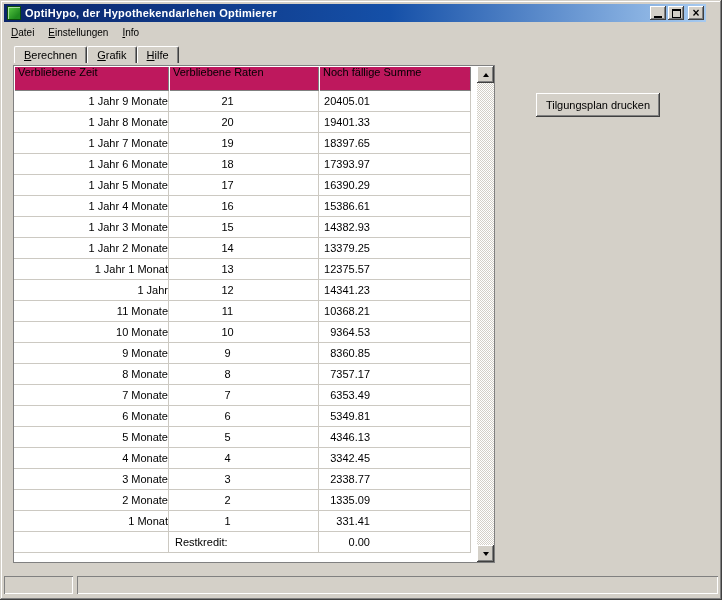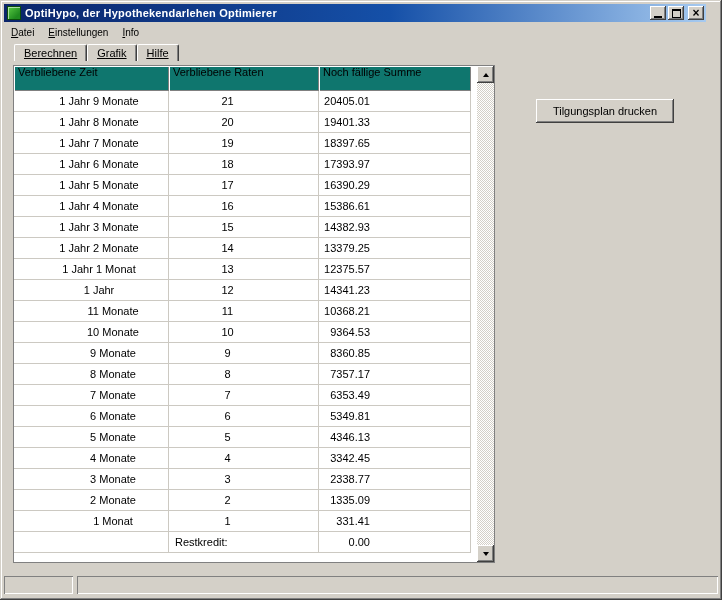--- a/index.html
+++ b/index.html
@@ -29,41 +29,41 @@
   .g-close{font-size:12px;font-weight:bold;line-height:10px;color:#000;}
 
   
   .menubar{position:absolute;left:4px;right:4px;top:23px;height:18px;
     display:flex;align-items:center;background:#d4d0c8;}
   .menu-item{padding:2px 7px;font-size:10px;color:#000;}
   .menu-item .lbl{display:inline-block;}
   .menu-item .lbl::first-letter{text-decoration:underline;}
 
   
-  .tabstrip{position:absolute;left:14px;top:44px;height:21px;display:flex;align-items:flex-start;text-decoration:underline;}
+  .tabstrip{position:absolute;left:14px;top:44px;height:21px;display:flex;align-items:center;}
   .tab{height:17px;padding:0 9px;background:#d4d0c8;display:flex;align-items:center;
     font-size:11px;box-sizing:border-box;
     border-top:1px solid #fff;border-left:1px solid #fff;border-right:1px solid #404040;
     box-shadow:inset -1px 0 0 #808080;
     border-top-left-radius:2px;border-top-right-radius:2px;}
   .tab.active{height:21px;padding:0 12px;margin:0 -2px;position:relative;z-index:2;}
   .tab .lbl{display:inline-block;}
   .tab .lbl::first-letter{text-decoration:underline;}
 
   
   .grid-control{position:absolute;left:13px;top:65px;width:482px;height:498px;
     background:#fff;border:1px solid #808080;box-sizing:border-box;}
   .grid{border-collapse:separate;border-spacing:0;table-layout:fixed;
     position:absolute;left:0;top:0;width:457px;}
   .grid th,.grid td{font-size:11px;font-weight:normal;overflow:hidden;
     white-space:pre;box-sizing:border-box;height:21px;}
-  .grid th{background:#0f766e;text-align:left;padding:0 0 13px 4px;
+  .grid th{background:#be185d;text-align:left;padding:0 0 13px 4px;
     box-shadow: inset 1px 1px 0 #fff, inset -1px -1px 0 #808080;}
   .grid td{background:#fff;border-right:1px solid #ccc9c2;border-bottom:1px solid #ccc9c2;padding:0;}
-  .grid td.c0{text-align:center;padding-left:16px;}
+  .grid td.c0{text-align:right;padding-left:16px;}
   .grid td.c0.indent{padding-left:44px;}
   .grid td.c1{text-align:center;padding-right:32px;}
   .grid td.c1.flabel{text-align:left;padding:0 0 0 6px;}
   .grid td.c2{text-align:right;padding-right:100px;}
 
   
   .vscroll{position:absolute;top:0;right:0;bottom:0;width:17px;
     display:flex;flex-direction:column;}
   .sb-btn{height:17px;flex:0 0 auto;background:#d4d0c8;
     display:flex;align-items:center;justify-content:center;box-sizing:border-box;
@@ -72,21 +72,21 @@
   .sb-track{flex:1 1 auto;background-color:#d4d0c8;
     background-image:linear-gradient(45deg,#fff 25%,transparent 25%,transparent 75%,#fff 75%),
                      linear-gradient(45deg,#fff 25%,transparent 25%,transparent 75%,#fff 75%);
     background-size:2px 2px;background-position:0 0,1px 1px;}
   .tri-up{width:0;height:0;border-left:3px solid transparent;border-right:3px solid transparent;
     border-bottom:4px solid #000;}
   .tri-down{width:0;height:0;border-left:3px solid transparent;border-right:3px solid transparent;
     border-top:4px solid #000;}
 
   
-  .print-btn{position:absolute;left:536px;top:99px;width:138px;height:24px;
+  .print-btn{position:absolute;left:536px;top:93px;width:124px;height:24px;
     background:#d4d0c8;font-size:11px;font-family:inherit;color:#000;border:none;
     display:flex;align-items:center;justify-content:center;box-sizing:border-box;
     box-shadow: inset -1px -1px 0 #404040, inset 1px 1px 0 #fff,
                 inset -2px -2px 0 #808080, inset 2px 2px 0 #d4d0c8;}
 
   
   .status-panel{position:absolute;top:576px;height:18px;background:#d4d0c8;box-sizing:border-box;
     box-shadow: inset 1px 1px 0 #808080, inset -1px -1px 0 #fff;
     font-size:11px;padding:2px 4px;}
   .sp1{left:4px;width:69px;}

